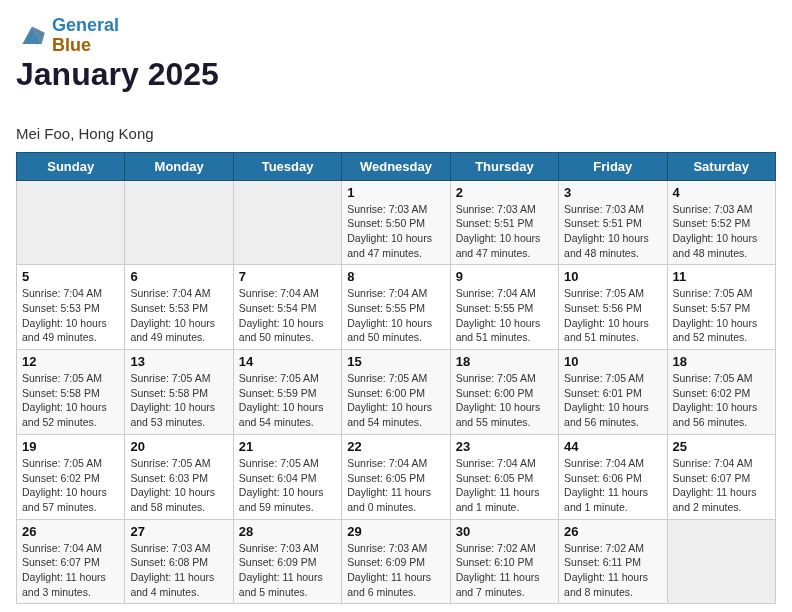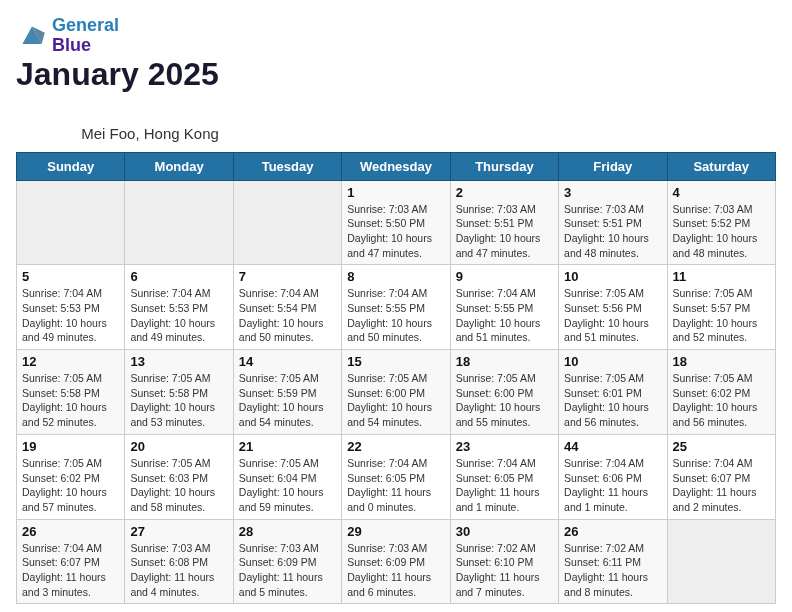--- a/index.html
+++ b/index.html
@@ -29,21 +29,20 @@
     }
     .logo-text span {
       color: #2980b9;
     }
     .logo-icon {
       width: 32px;
       height: 32px;
       margin-right: 4px;
     }
     .title-block {
-      text-align: right;
     }
     .month-title {
       font-size: 32px;
       font-weight: bold;
       color: #1a1a2e;
     }
     .location {
       font-size: 15px;
       color: #333;
       margin-top: 32px;
@@ -102,21 +101,21 @@
 <div class="header">
   <div class="logo">
     <svg class="logo-icon" viewBox="0 0 40 40">
       <rect x="0" y="0" width="40" height="40" fill="none"></rect>
 
       <polygon points="8,30 20,8 32,30" fill="#2471a3" opacity="0.85"></polygon>
       <polygon points="20,8 36,16 32,30" fill="#1a5276" opacity="0.7"></polygon>
     </svg>
     <div>
       <div class="logo-text">
-        <span>General</span><br><span style="color:#4c1d95">Blue</span>
+        <span>General</span><br><span style="color:#a16207">Blue</span>
       </div>
     </div>
   </div>
   <div class="title-block">
     <div class="month-title">January 2025</div>
     <div class="location">Mei Foo, Hong Kong</div>
   </div>
 </div>
 
 <table class="calendar">

